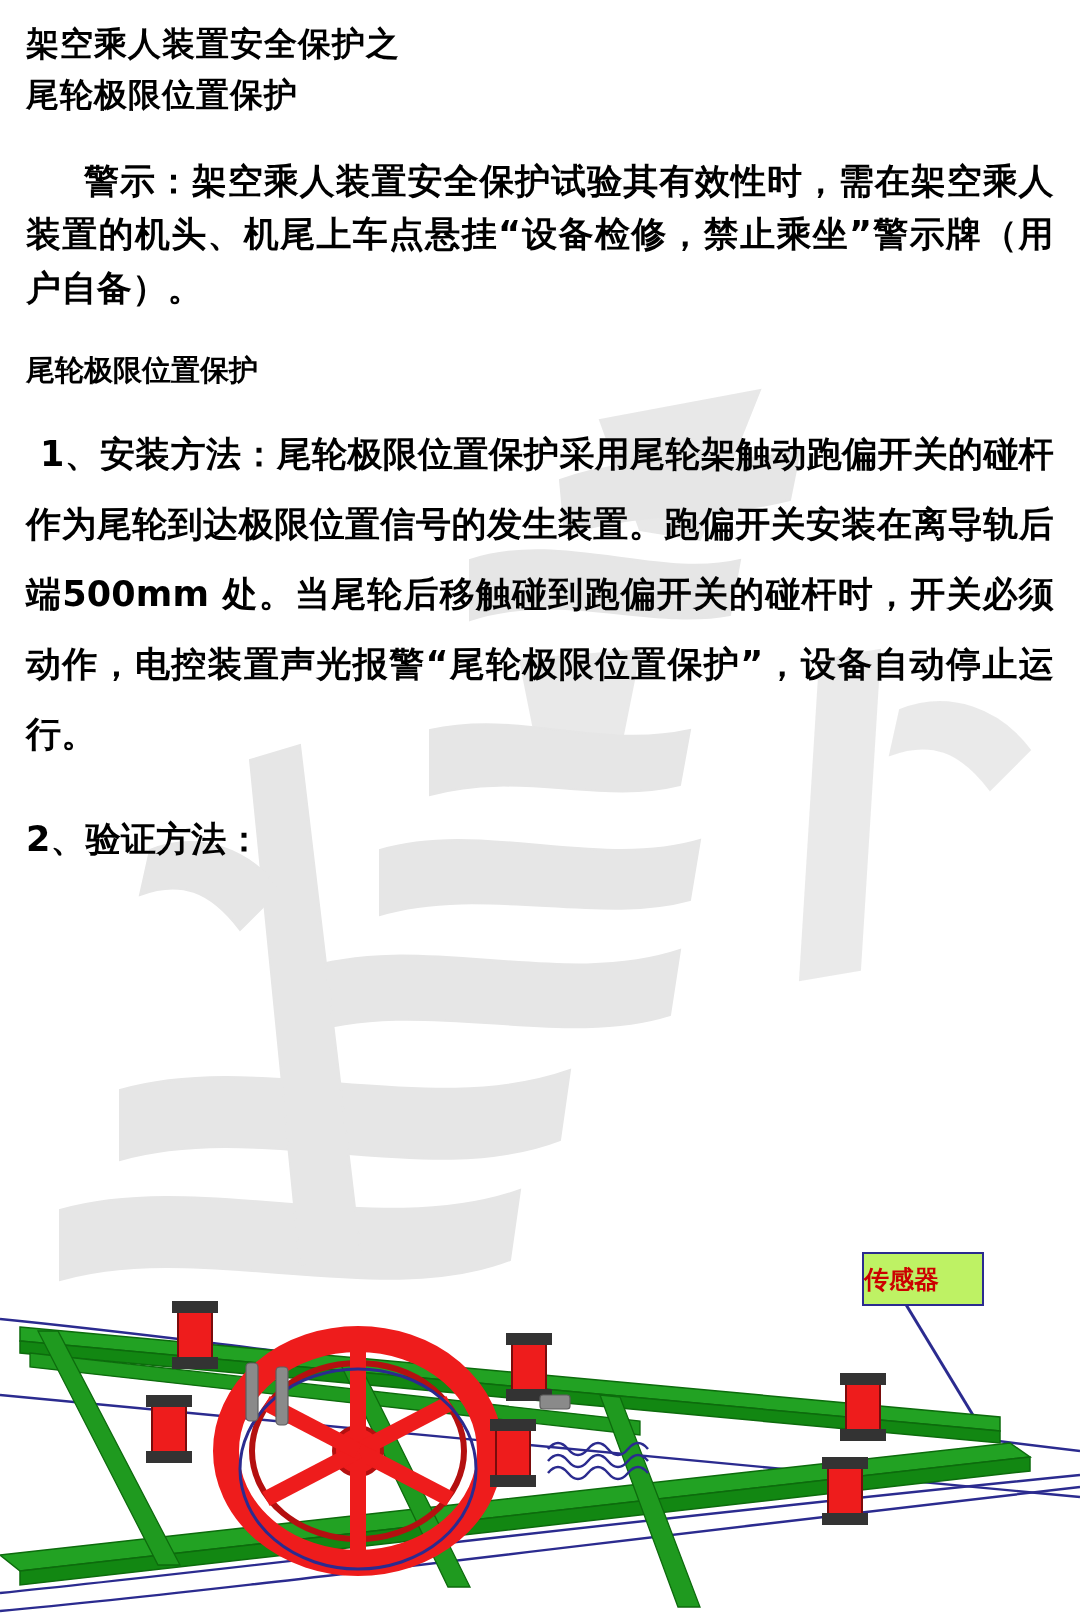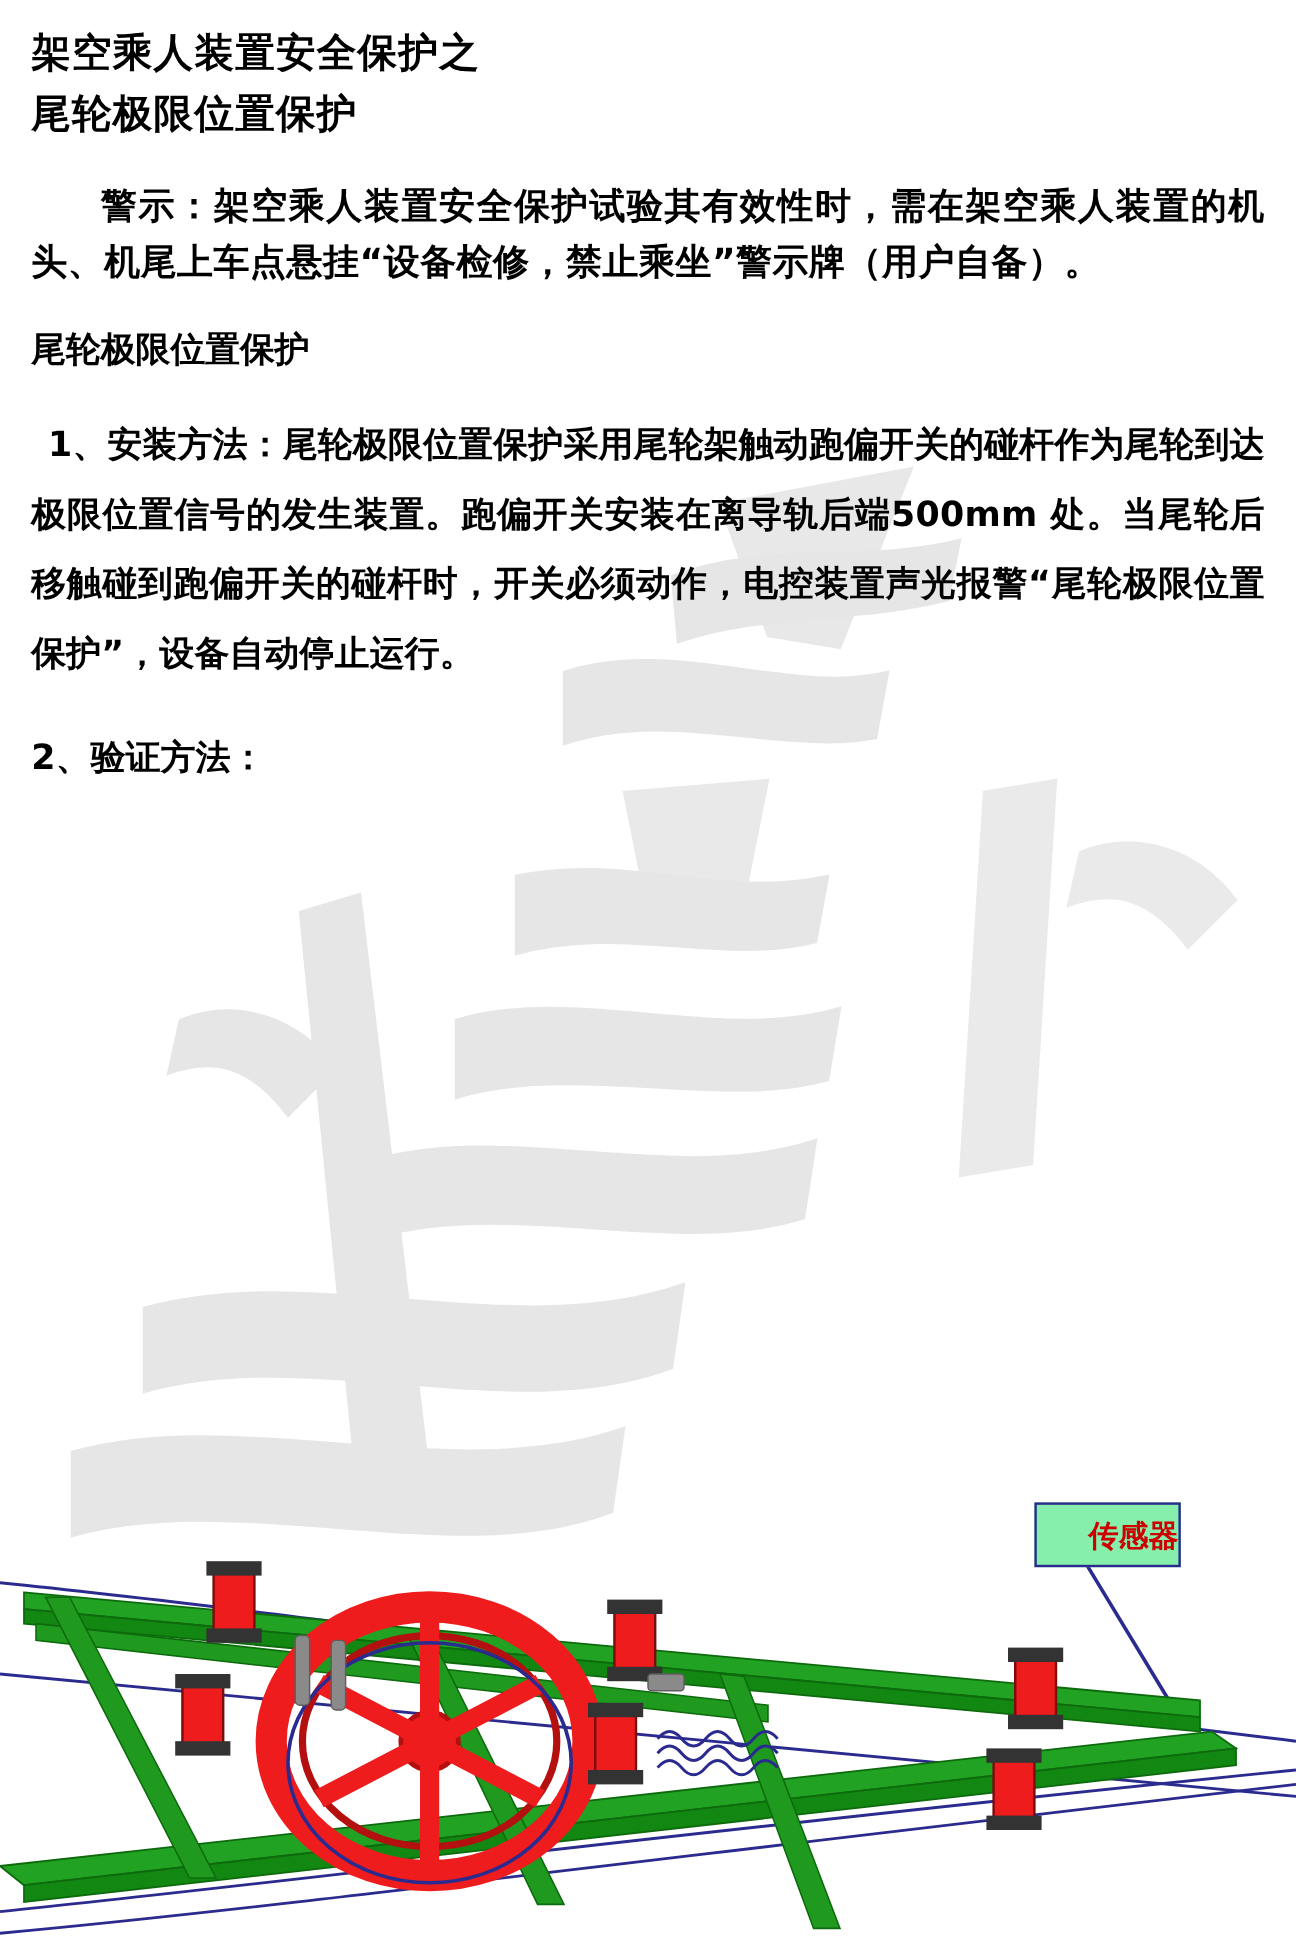--- a/index.html
+++ b/index.html
@@ -40,38 +40,38 @@
     font-size: 33px;
     font-weight: bold;
     line-height: 1.55;
     letter-spacing: 1px;
   }
   .doc-title .line2 {
     display: block;
   }
 
   .warning-para {
-    font-size: 30px;
+    font-size: 35px;
     font-weight: bold;
     line-height: 1.52;
     text-align: justify;
     text-indent: 58px;
     letter-spacing: 0.4px;
   }
 
   .section-head {
     margin-top: 28px;
     font-size: 29px;
     font-weight: bold;
     line-height: 1.4;
   }
 
   .para {
     margin-top: 26px;
-    font-size: 29px;
+    font-size: 35px;
     font-weight: bold;
     line-height: 2.0;
     text-align: justify;
     letter-spacing: 0.2px;
   }
   .para.indent1 { text-indent: 14px; }
   .para.indent2 { text-indent: 0; }
   .para.sub-indent { text-indent: 96px; }
 
   
@@ -83,24 +83,24 @@
     height: 381px;
     z-index: 3;
   }
   .callout-box {
     position: absolute;
     left: 862px;
     top: 17px;
     width: 118px;
     height: 50px;
     border: 2px solid #2b2b8f;
-    background: #86efac;
+    background: #bef264;
     display: flex;
     align-items: center;
-    justify-content: flex-end;
+    justify-content: flex-start;
     font-size: 25px;
     color: #cc0000;
     font-weight: bold;
     z-index: 5;
   }
 </style>
 </head>
 <body>
 
 <div class="watermark">

